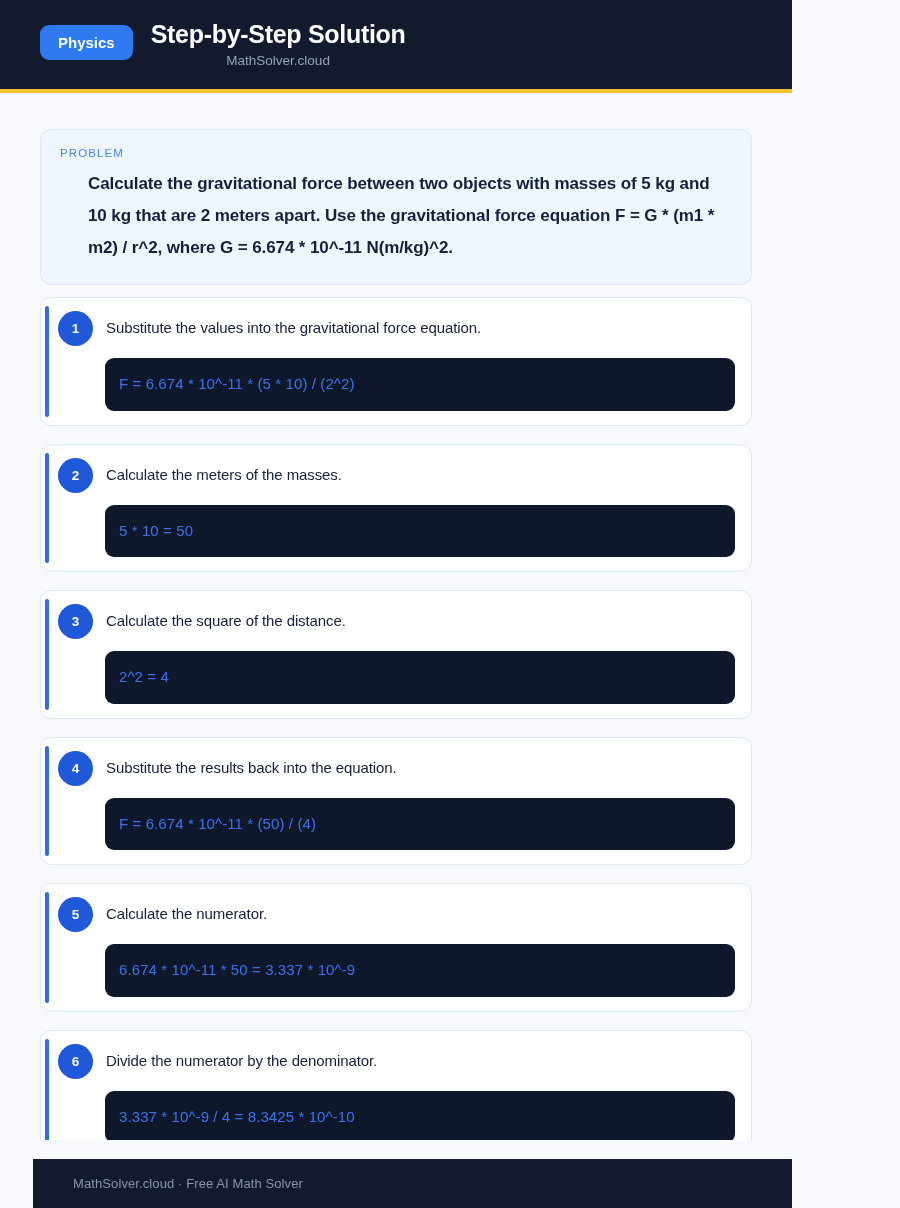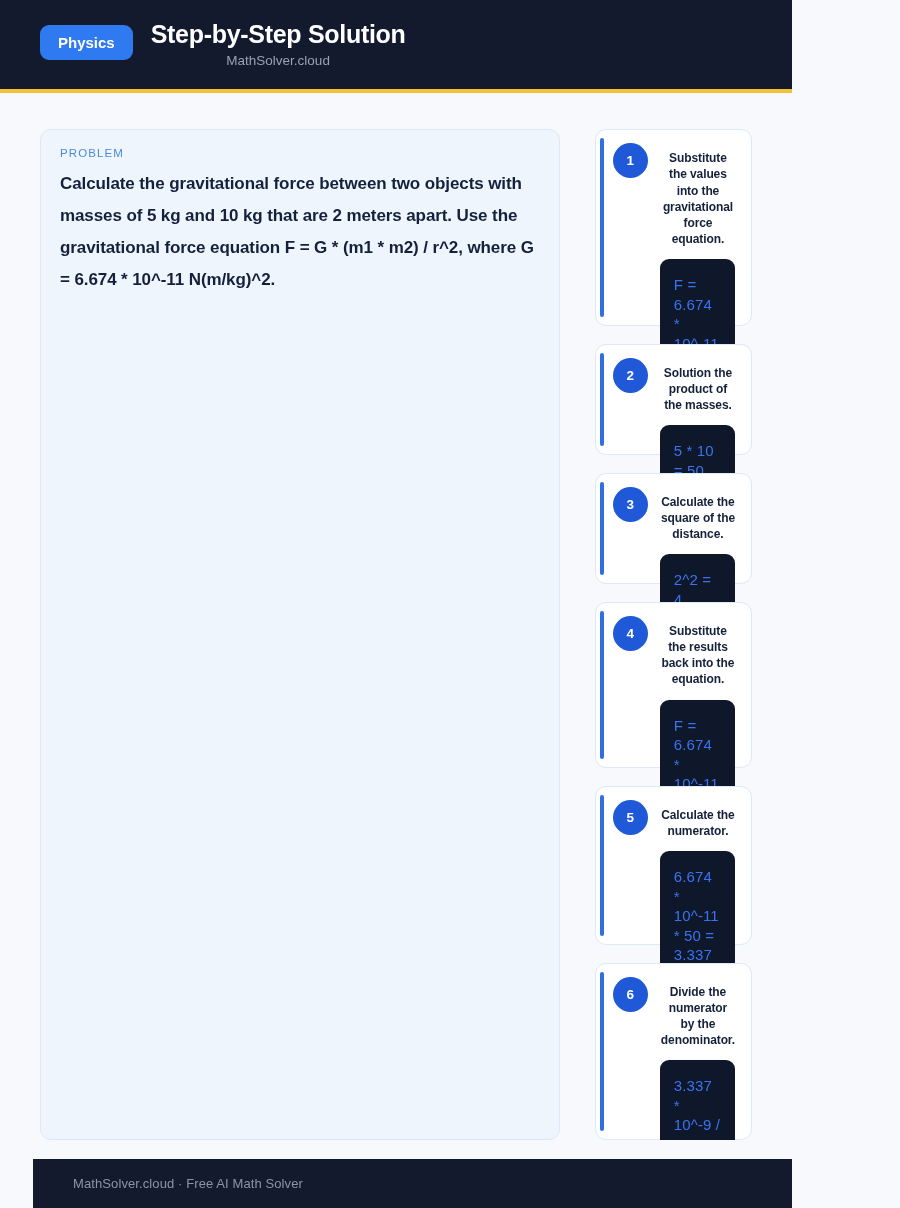--- a/index.html
+++ b/index.html
@@ -68,22 +68,22 @@
     color: #97a0b5;
     font-size: 13.5px;
     line-height: 1.2;
   }
 
   
   .content {
     flex: 1 1 auto;
     padding: 36px 40px 0 40px;
     display: flex;
-    flex-direction: row;
-    gap: 35px;
+    flex-direction: column;
+    gap: 12px;
     overflow: hidden;
   }
 
   
   .problem-card {
     background: #eef5fd;
     border: 1px solid #dbe8f8;
     border-radius: 11px;
     padding: 17px 19px 20px 19px;
   }
@@ -95,20 +95,21 @@
     font-weight: normal;
     margin-bottom: 9px;
   }
 
   .problem-text {
     color: #15203a;
     font-size: 17px;
     font-weight: bold;
     line-height: 1.88;
     letter-spacing: -0.1px;
+    margin-left: 28px;
   }
 
   
   .steps {
     display: flex;
     flex-direction: column;
     gap: 18px;
   }
 
   .step-card {
@@ -147,22 +148,22 @@
     font-size: 13.5px;
     font-weight: bold;
     display: flex;
     align-items: center;
     justify-content: center;
     margin-top: -2px;
   }
 
   .step-title {
     color: #15203a;
-    font-size: 12px;
-    font-weight: bold;
+    font-size: 15px;
+    font-weight: normal;
     line-height: 1.35;
     padding-top: 5px;
     letter-spacing: -0.1px;
     text-align: center;
   }
 
   .formula-box {
     margin: 12px 0 0 48px;
     background: #0f172a;
     border-radius: 9px;
@@ -221,21 +222,21 @@
         </div>
         <div class="formula-box">
           <div class="formula-text">F = 6.674 * 10^-11 * (5 * 10) / (2^2)</div>
         </div>
       </div>
 
       <div class="step-card">
         <div class="step-accent"></div>
         <div class="step-head">
           <div class="step-num">2</div>
-          <div class="step-title">Solution the product of the masses.</div>
+          <div class="step-title">Calculate the meters of the masses.</div>
         </div>
         <div class="formula-box">
           <div class="formula-text">5 * 10 = 50</div>
         </div>
       </div>
 
       <div class="step-card">
         <div class="step-accent"></div>
         <div class="step-head">
           <div class="step-num">3</div>

